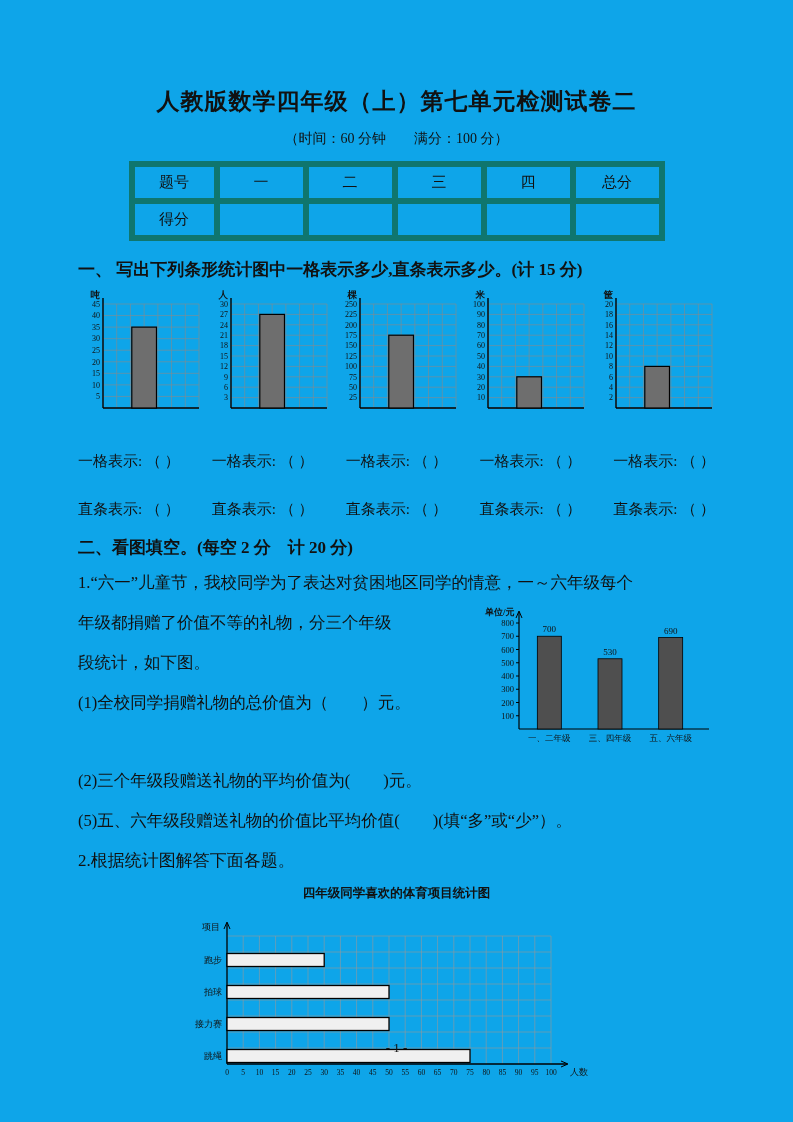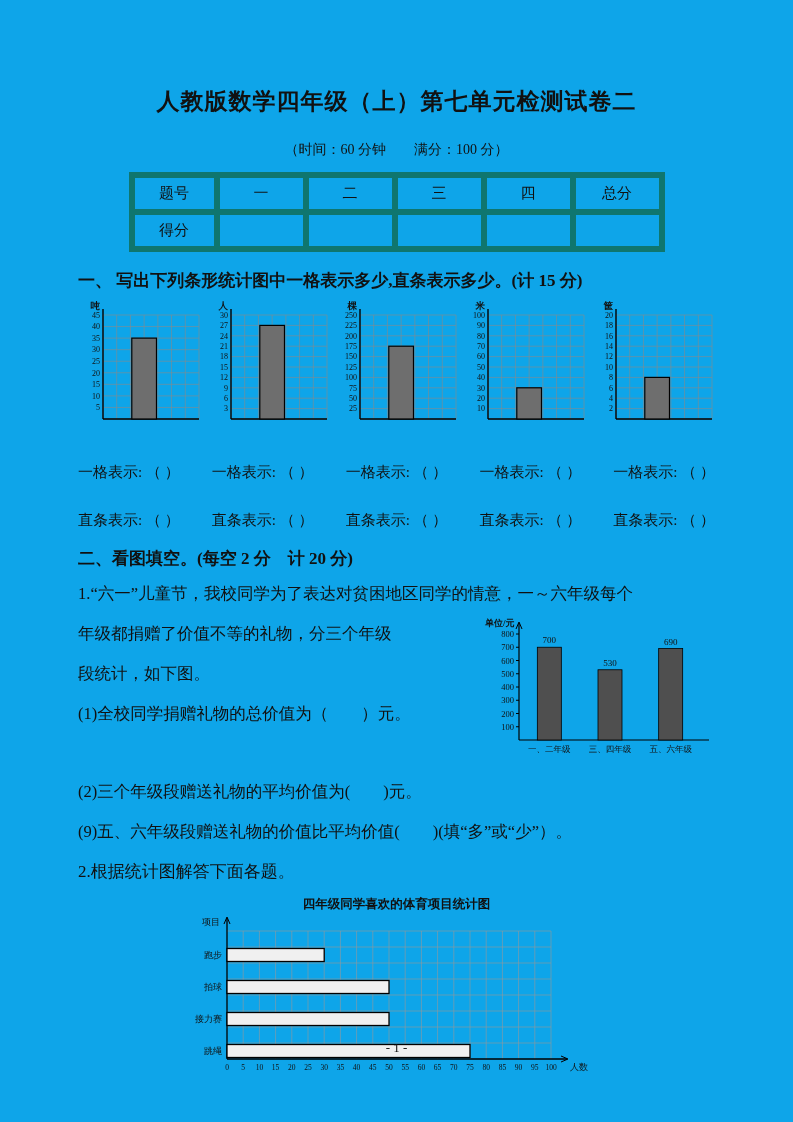--- a/index.html
+++ b/index.html
@@ -1,36 +1,36 @@
 <!DOCTYPE html>
 <html><head>
 <meta charset="utf-8">
 <style>
   *{margin:0;padding:0;box-sizing:border-box;}
   html,body{background:#fff;}
   body{width:793px;height:1122px;font-family:"Liberation Serif","DejaVu Serif",serif;color:#111;}
   .page{position:relative;width:793px;height:1122px;background:#0ea5e9;overflow:hidden;}
   .content{padding:86px 78px 0;}
   .title{text-align:center;font-size:23px;font-weight:bold;letter-spacing:1px;}
-  .subtitle{text-align:center;font-size:14px;margin-top:24px;}
+  .subtitle{text-align:center;font-size:14px;margin-top:13px;}
   table.score{border-collapse:collapse;margin:13px auto 0;}
   table.score td{border:6px solid #0f766e;width:89px;height:37px;text-align:center;font-size:15px;}
   table.score td.first{width:85px;}
   .s-heading{font-size:17px;font-weight:bold;margin-top:17px;}
   .minis{display:flex;justify-content:space-between;margin-top:8px;}
   .mini{width:124px;height:134px;}
   .ansrow{display:flex;justify-content:space-between;font-size:15px;margin-top:29px;}
   .q1{margin-top:4px;}
   .q1line{font-size:16.5px;line-height:40px;}
   .q1row{display:flex;align-items:flex-start;gap:13px;}
   .q1left{flex:1;}
   .q1chart{width:232px;height:156px;margin-top:2px;}
   .q2heading{font-size:17px;line-height:40px;}
   .q2title{text-align:center;font-size:12.5px;font-weight:bold;margin-top:4px;}
-  .q2chartwrap{width:436px;margin:0 auto;}
+  .q2chartwrap{width:436px;margin:16px auto;}
   .footer{position:absolute;left:0;right:0;top:1040px;text-align:center;font-size:13px;}
   svg text{font-family:"Liberation Serif","DejaVu Serif",serif;fill:#111;}
 </style>
 </head>
 <body>
 
 <div class="page">
   <div class="content">
 
     <div class="title">人教版数学四年级（上）第七单元检测试卷二</div>
@@ -286,21 +286,21 @@
               <text x="66.33333333333333" y="136" font-size="8.5" text-anchor="middle">一、二年级</text>
               <rect x="114.99999999999999" y="53.775000000000006" width="24" height="70.225" fill="#4f4f4f" stroke="#000" stroke-width="0.8"></rect>
               <text x="126.99999999999999" y="49.775000000000006" font-size="9" text-anchor="middle">530</text>
               <text x="126.99999999999999" y="136" font-size="8.5" text-anchor="middle">三、四年级</text>
               <rect x="175.66666666666666" y="32.57499999999999" width="24" height="91.42500000000001" fill="#4f4f4f" stroke="#000" stroke-width="0.8"></rect>
               <text x="187.66666666666666" y="28.57499999999999" font-size="9" text-anchor="middle">690</text>
               <text x="187.66666666666666" y="136" font-size="8.5" text-anchor="middle">五、六年级</text>
             </svg></div>
       </div>
       <div class="q1line">(2)三个年级段赠送礼物的平均价值为(　　)元。</div>
-      <div class="q1line">(9)五、六年级段赠送礼物的价值比平均价值(　　)(填“多”或“少”）。</div>
+      <div class="q1line">(5)五、六年级段赠送礼物的价值比平均价值(　　)(填“多”或“少”）。</div>
     </div>
 
     <div class="q2heading">2.根据统计图解答下面各题。</div>
     <div class="q2title">四年级同学喜欢的体育项目统计图</div>
     <div class="q2chartwrap"><svg width="436" height="170" viewBox="0 0 436 170">
           <line x1="64.2" y1="18" x2="64.2" y2="146" stroke="#999" stroke-width="0.6"></line>
           <line x1="80.4" y1="18" x2="80.4" y2="146" stroke="#999" stroke-width="0.6"></line>
           <line x1="96.6" y1="18" x2="96.6" y2="146" stroke="#999" stroke-width="0.6"></line>
           <line x1="112.8" y1="18" x2="112.8" y2="146" stroke="#999" stroke-width="0.6"></line>
           <line x1="129" y1="18" x2="129" y2="146" stroke="#999" stroke-width="0.6"></line>

